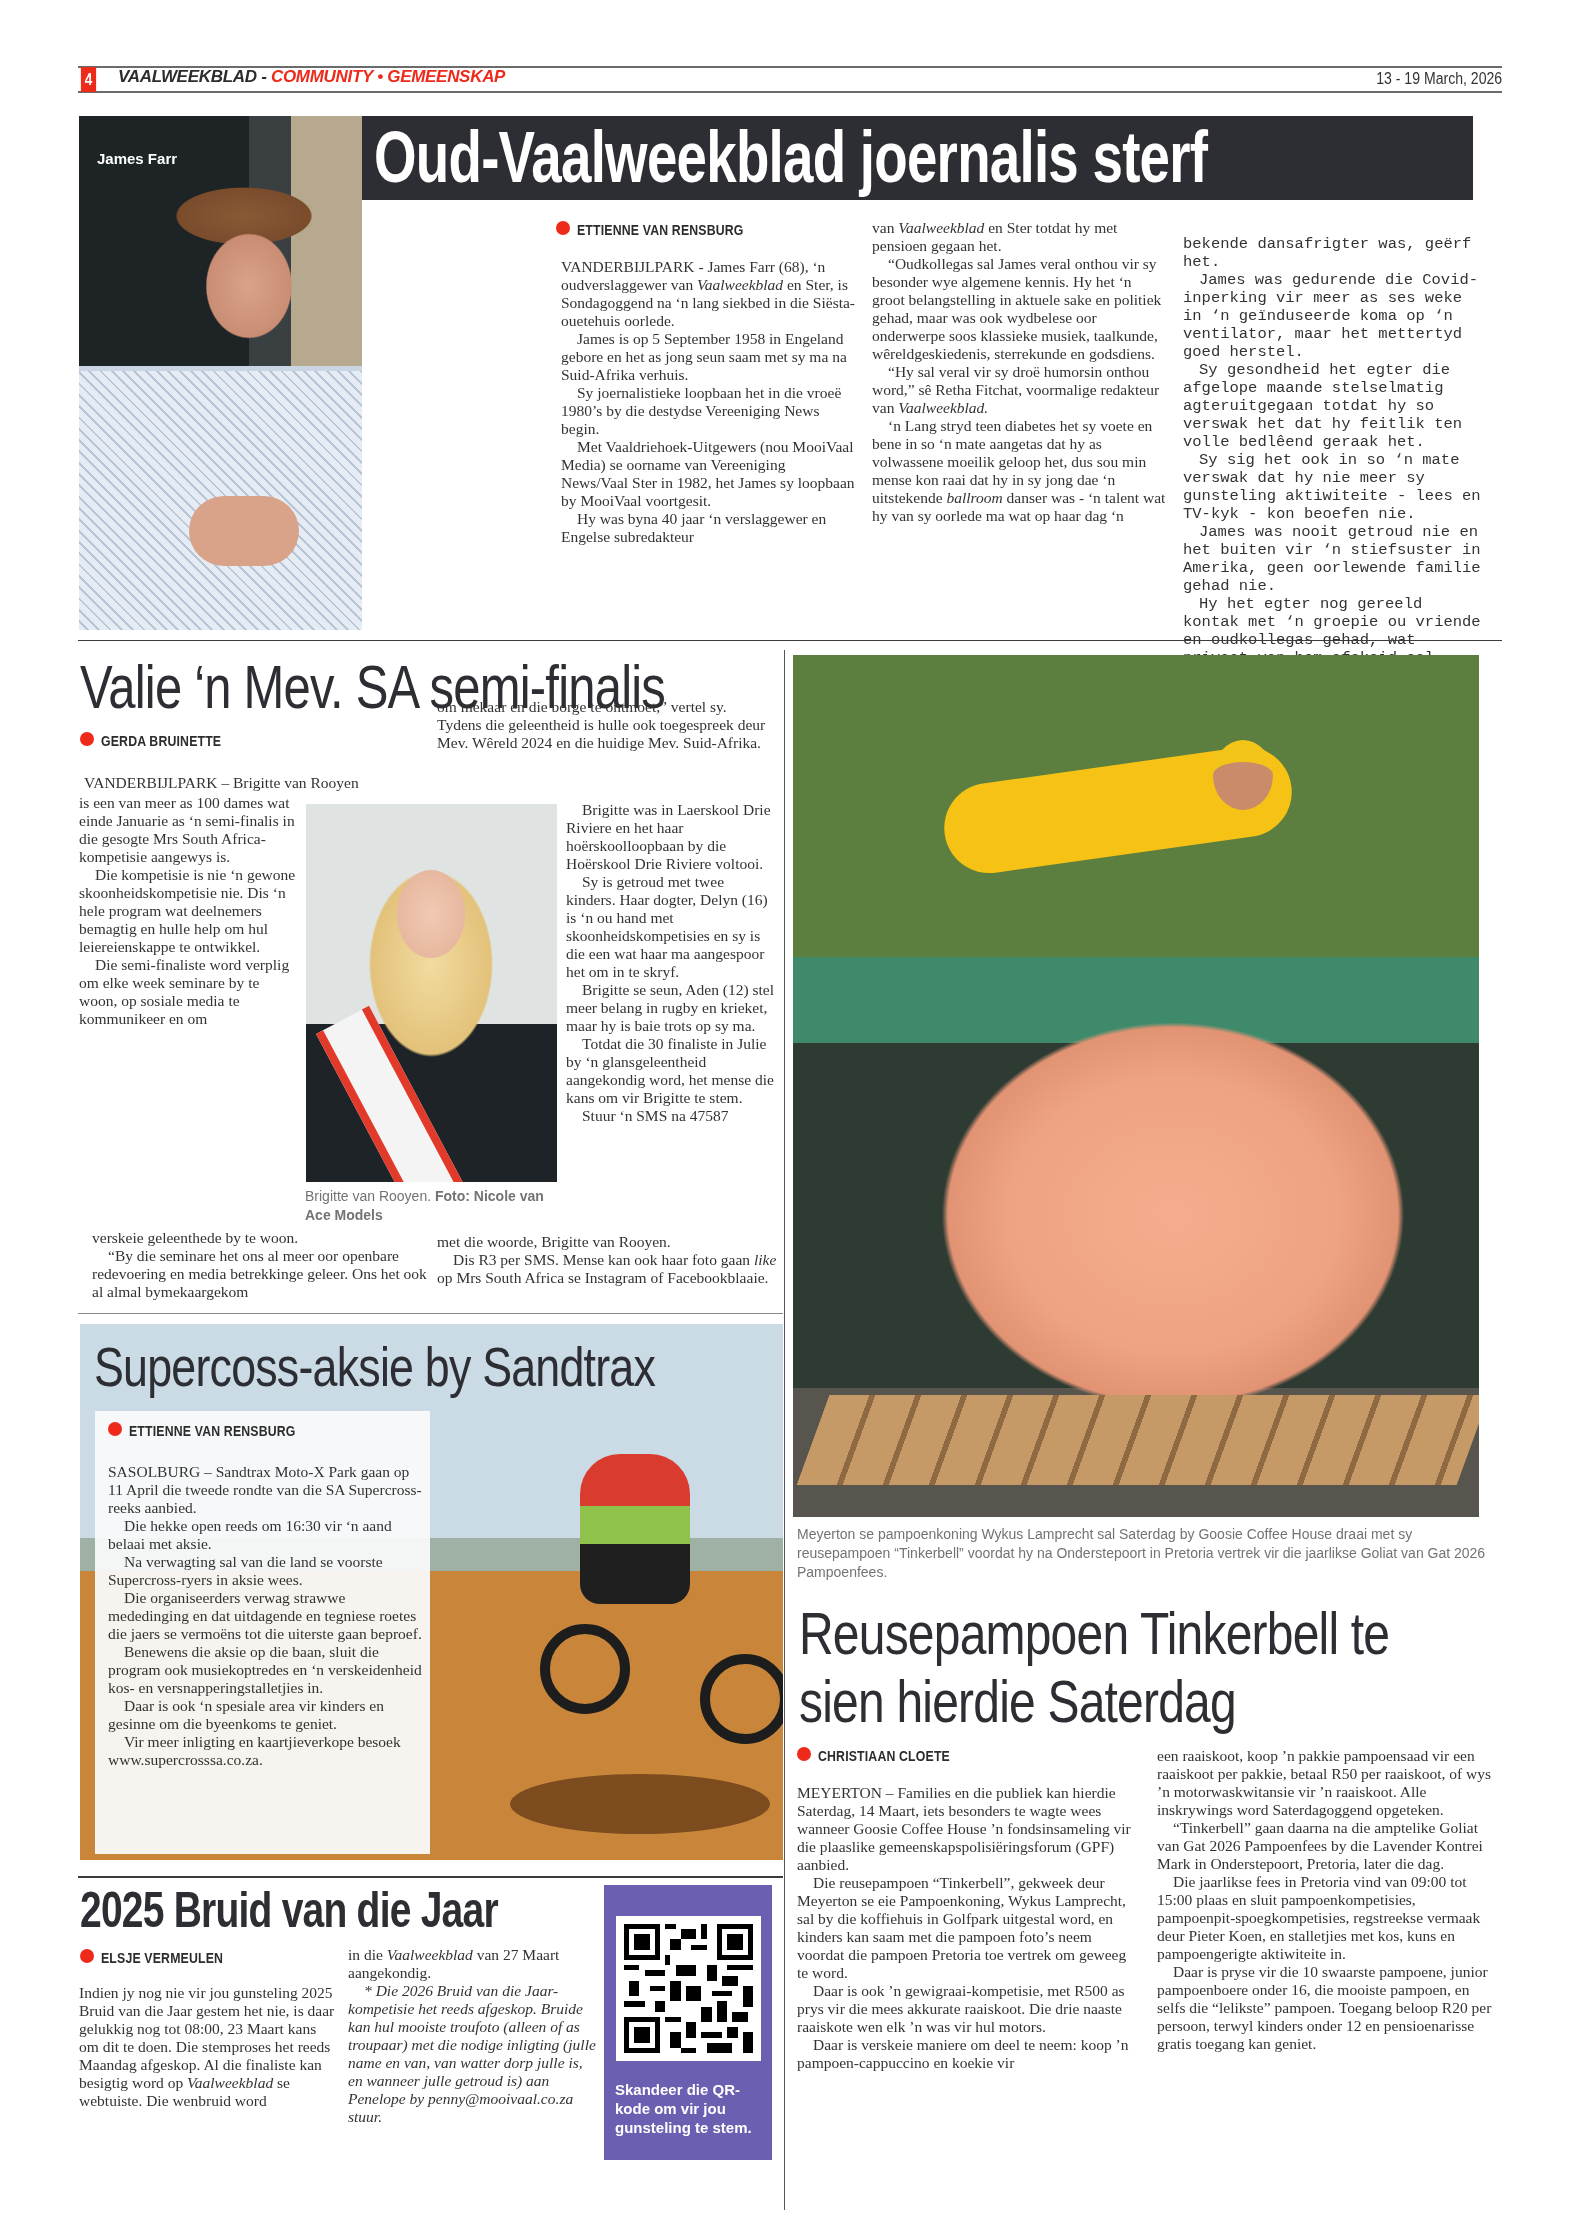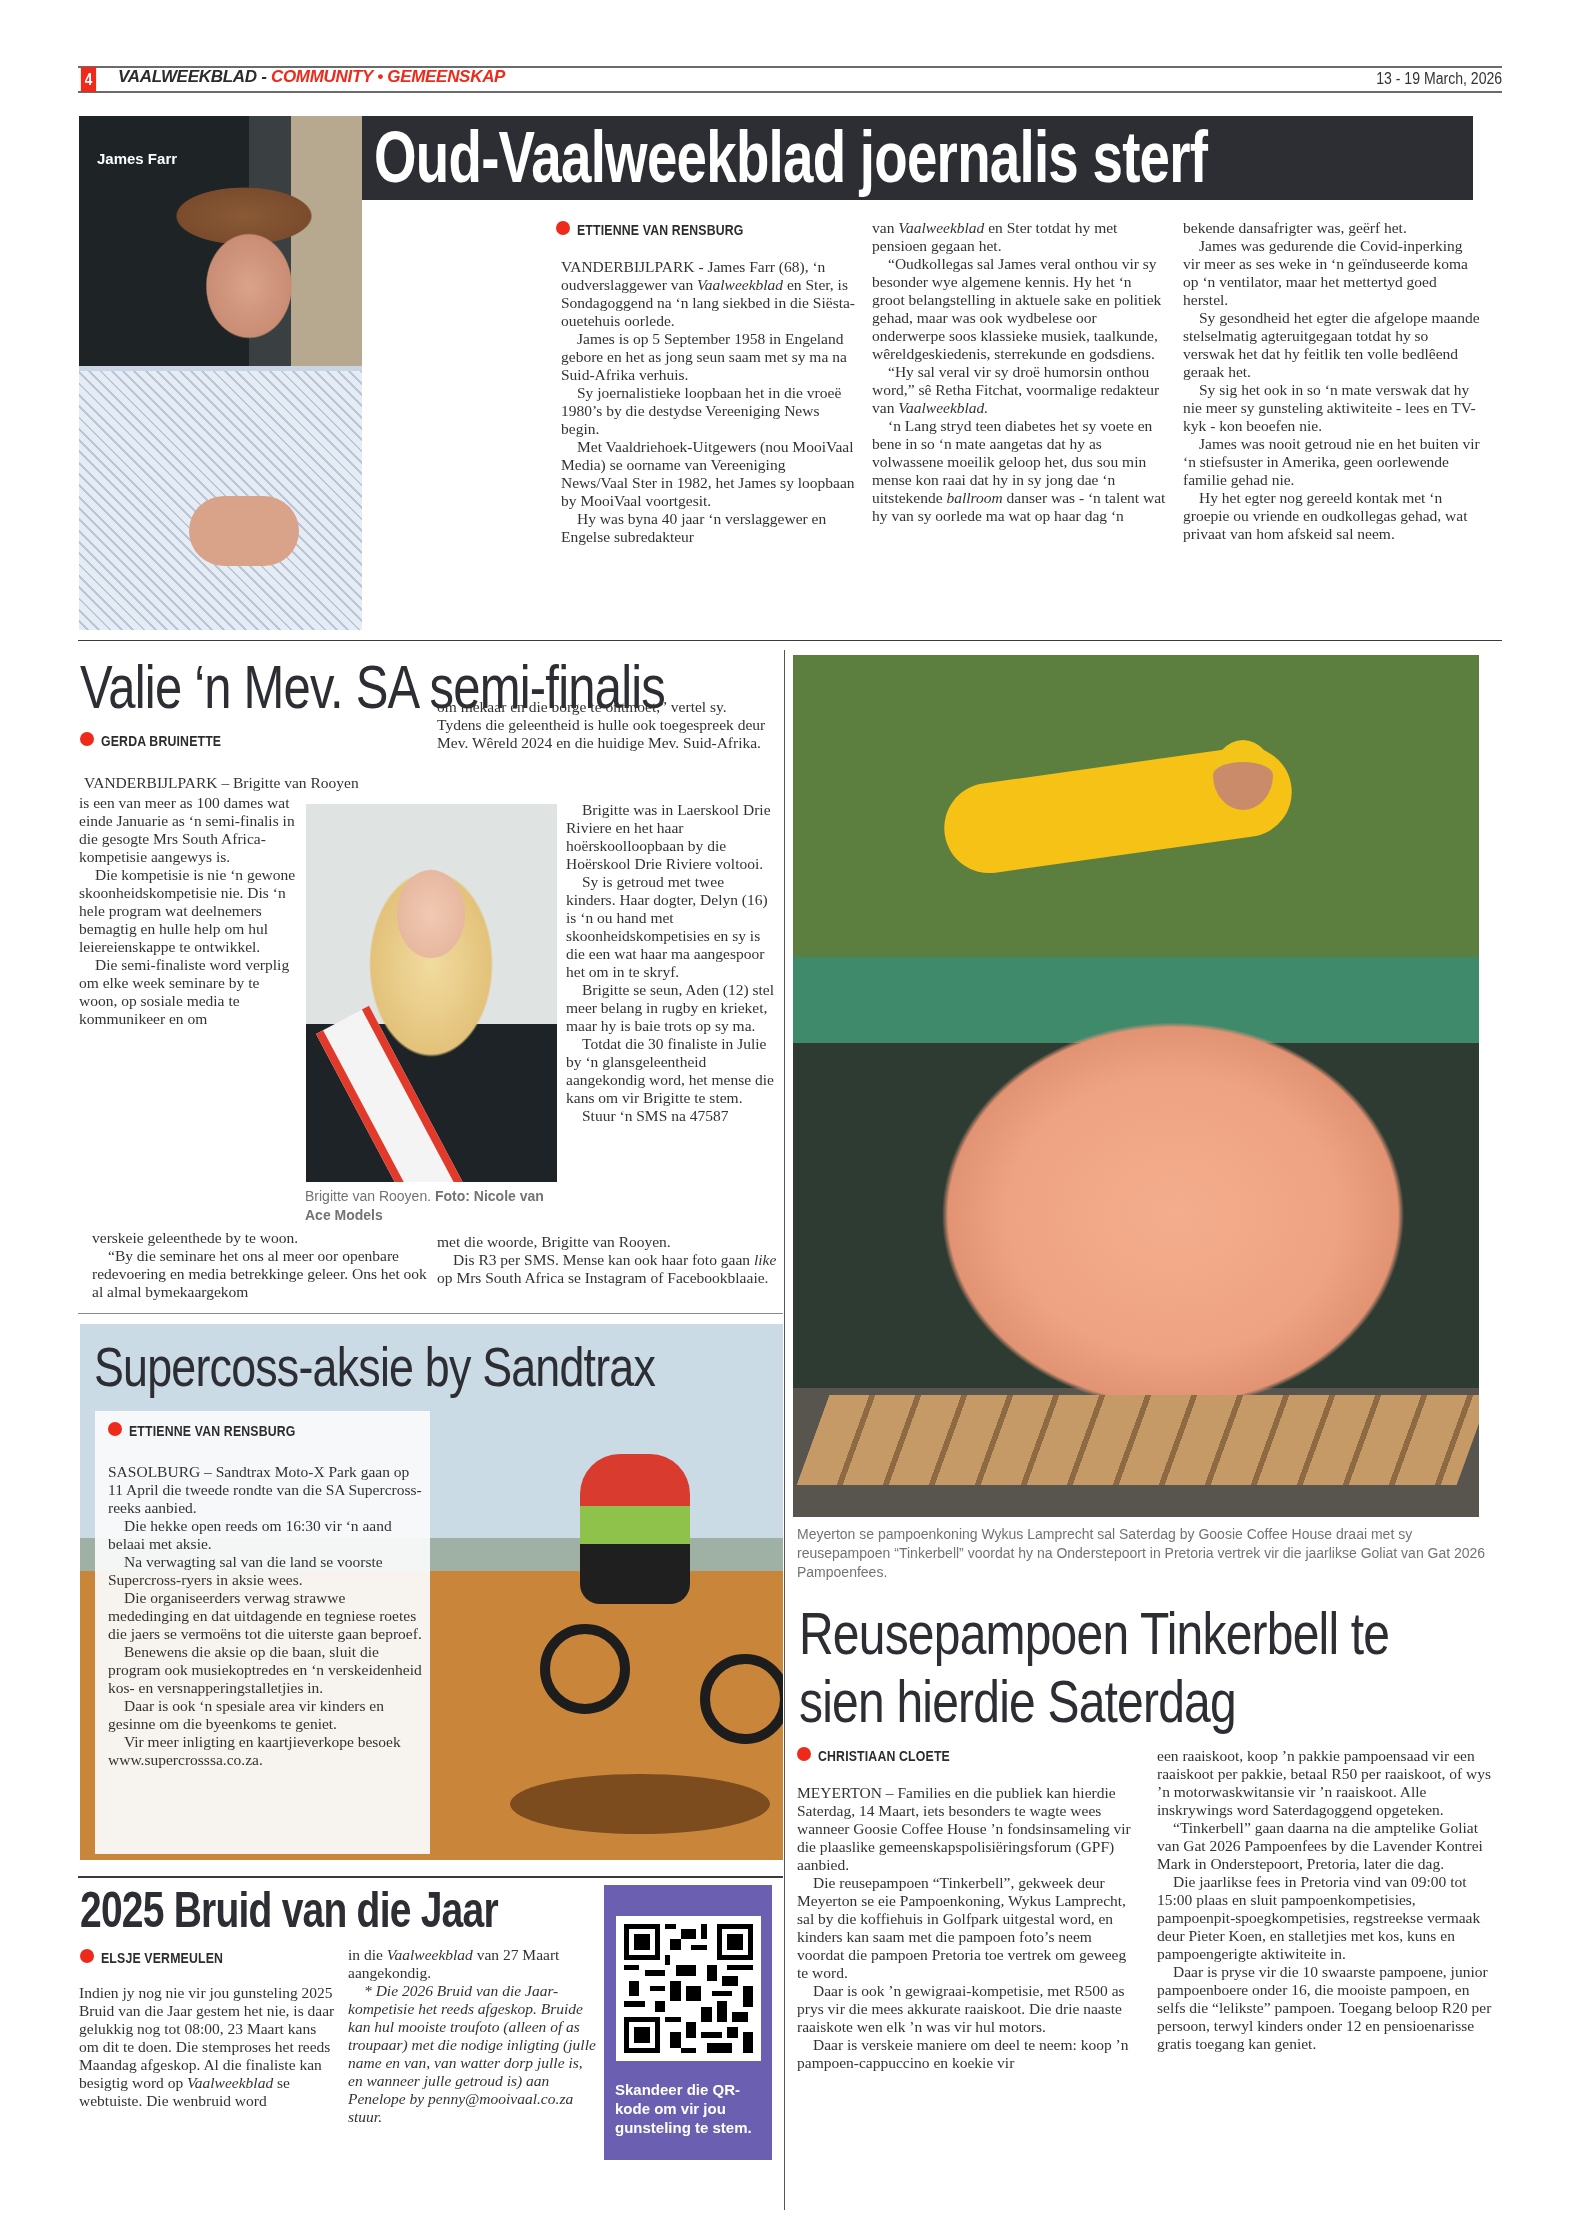--- a/index.html
+++ b/index.html
@@ -123,21 +123,21 @@
   <p>Hy was byna 40 jaar ‘n verslaggewer en Engelse subredakteur</p>
 </div>
 
 <div class="abs col" style="left:872px; top:219px; width:295px;">
   <p class="first"><span>van</span> <i>Vaalweekblad</i> <span>en Ster totdat hy met pensioen gegaan het.</span></p>
   <p>“Oudkollegas sal James veral onthou vir sy besonder wye algemene kennis. Hy het ‘n groot belangstelling in aktuele sake en politiek gehad, maar was ook wydbelese oor onderwerpe soos klassieke musiek, taalkunde, wêreldgeskiedenis, sterrekunde en godsdiens.</p>
   <p><span>“Hy sal veral vir sy droë humorsin onthou word,” sê Retha Fitchat, voormalige redakteur van</span> <i>Vaalweekblad.</i></p>
   <p><span>‘n Lang stryd teen diabetes het sy voete en bene in so ‘n mate aangetas dat hy as volwassene moeilik geloop het, dus sou min mense kon raai dat hy in sy jong dae ‘n uitstekende</span> <i>ballroom</i> <span>danser was - ‘n talent wat hy van sy oorlede ma wat op haar dag ‘n</span></p>
 </div>
 
-<div class="abs col" style="left:1183px; top:219px; width:300px;">
+<div class="abs col" style="left:1183px; top:235px; width:300px;font-family:Liberation Mono, monospace;">
   <p class="first">bekende dansafrigter was, geërf het.</p>
   <p>James was gedurende die Covid-inperking vir meer as ses weke in ‘n geïnduseerde koma op ‘n ventilator, maar het mettertyd goed herstel.</p>
   <p>Sy gesondheid het egter die afgelope maande stelselmatig agteruitgegaan totdat hy so verswak het dat hy feitlik ten volle bedlêend geraak het.</p>
   <p>Sy sig het ook in so ‘n mate verswak dat hy nie meer sy gunsteling aktiwiteite - lees en TV-kyk - kon beoefen nie.</p>
   <p>James was nooit getroud nie en het buiten vir ‘n stiefsuster in Amerika, geen oorlewende familie gehad nie.</p>
   <p>Hy het egter nog gereeld kontak met ‘n groepie ou vriende en oudkollegas gehad, wat privaat van hom afskeid sal neem.</p>
 </div>
 
 <div class="abs rule-h" style="left:78px; top:640px; width:1424px; height:1px;"></div>
 

